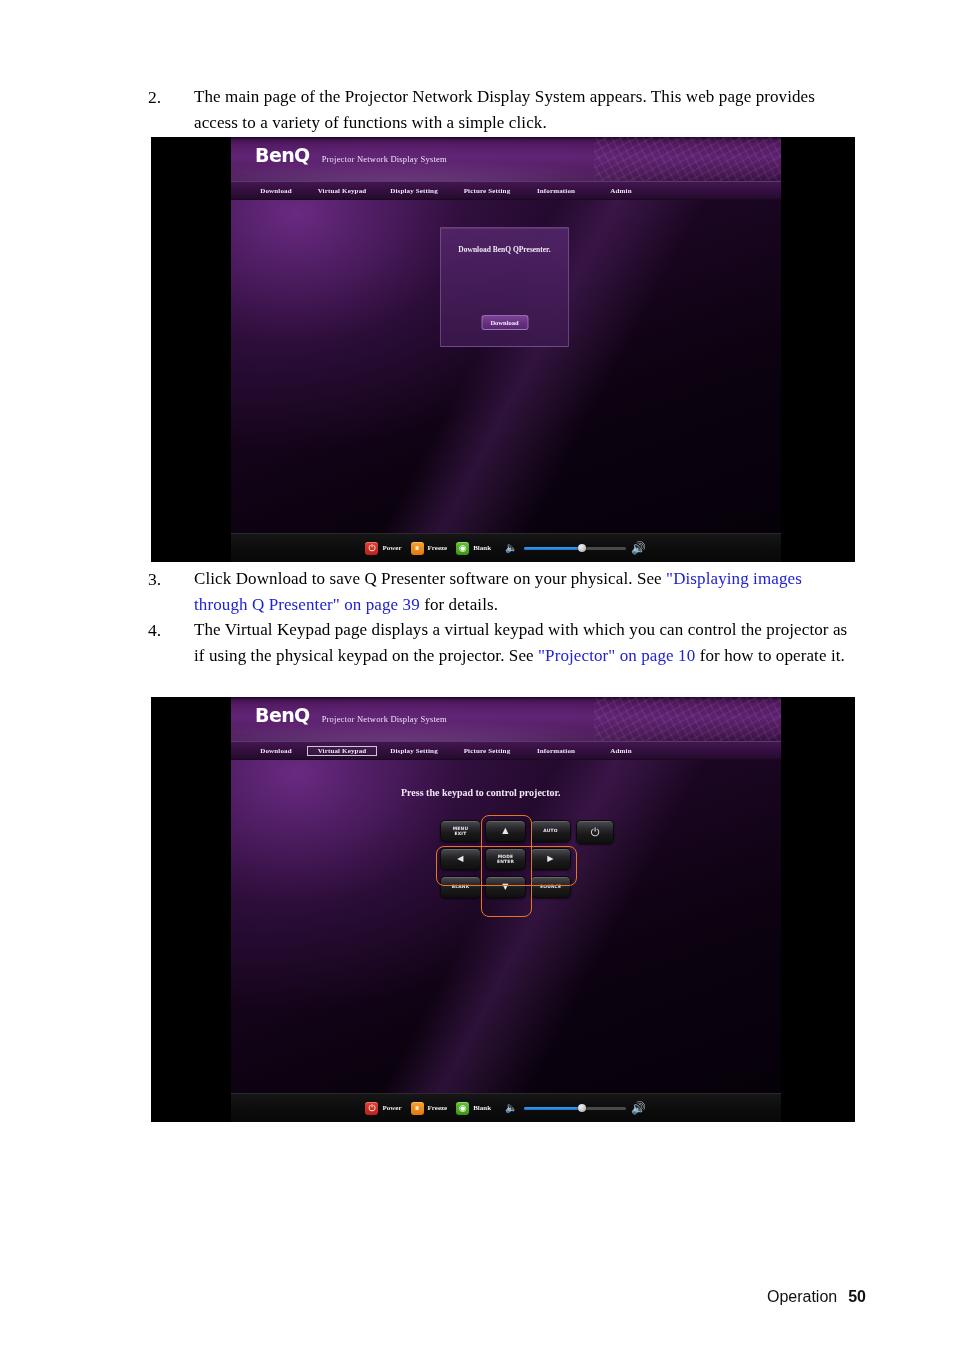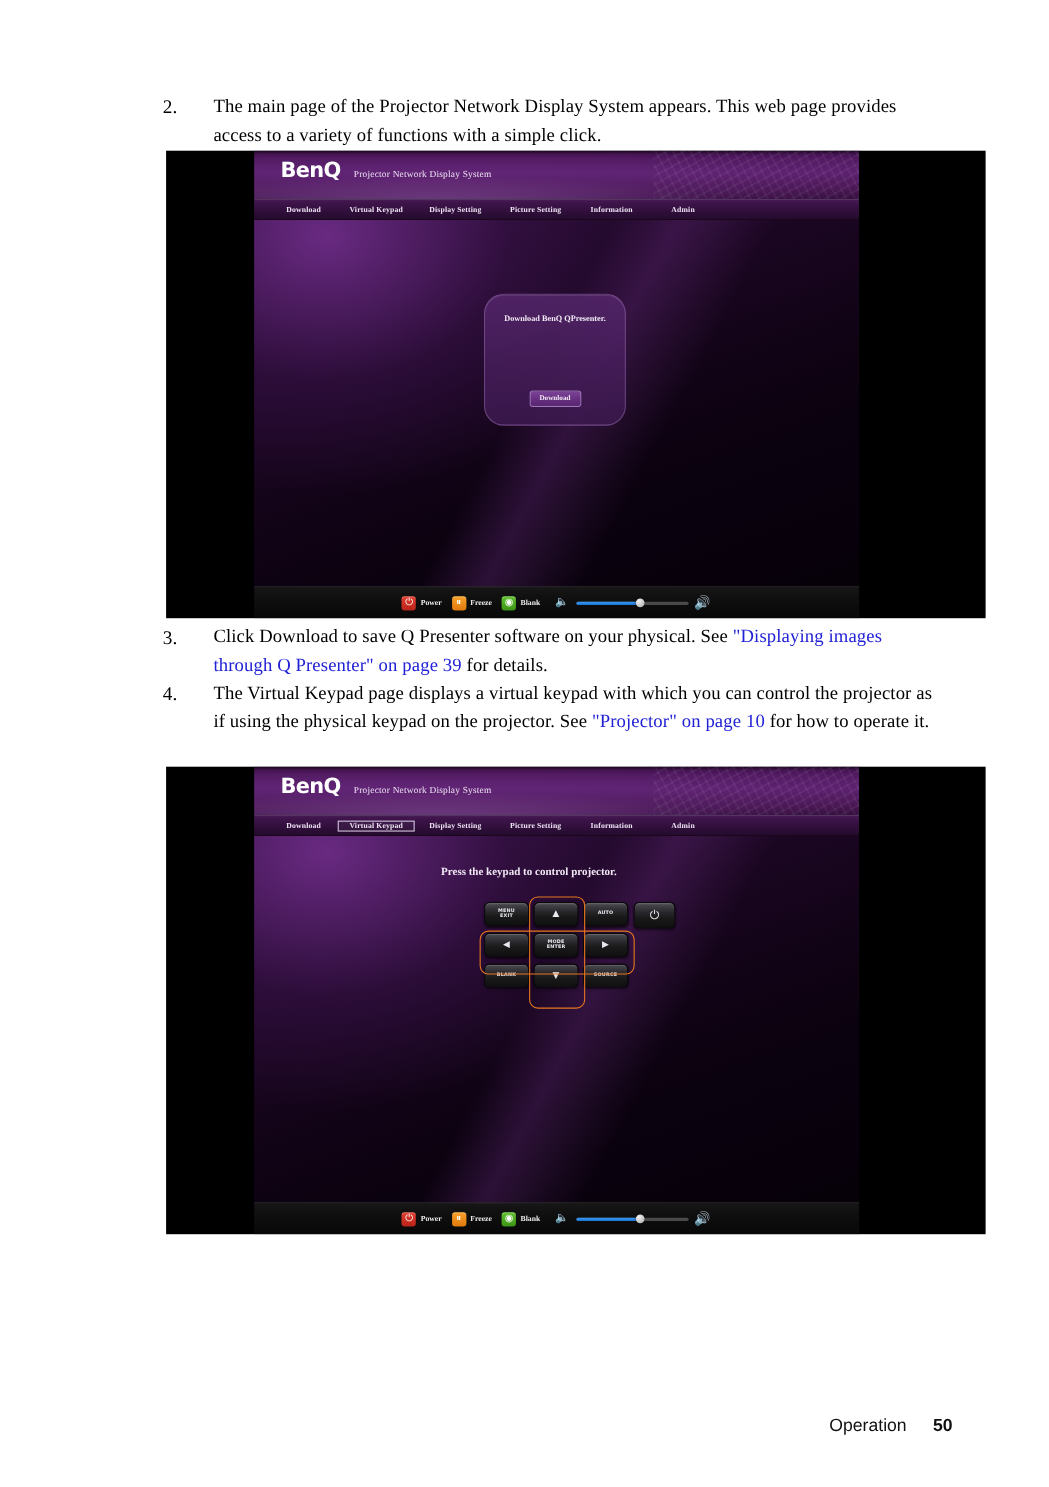--- a/index.html
+++ b/index.html
@@ -35,21 +35,20 @@
     line-height: 26px;
     letter-spacing: 0.1px;
   }
   .link { color: #2121d6; }
 
   
   .shot {
     position: absolute;
     background: #000000;
     overflow: hidden;
-    padding-left: 41px;
   }
   .shot-inner {
     position: absolute;
     top: 0;
     bottom: 0;
     overflow: hidden;
     background: #120015;
   }
 
   
@@ -152,24 +151,23 @@
     border-radius: 50%;
     background: radial-gradient(ellipse at 50% 0%, rgba(150,70,185,0.0) 58%, rgba(135,60,170,0.30) 66%, rgba(90,35,118,0.10) 74%, rgba(0,0,0,0) 82%);
     transform: rotate(-9deg);
     pointer-events: none;
   }
 
   
   .dl-panel {
     position: absolute;
     border: 1px solid rgba(170,130,195,0.40);
-    border-radius: 18px;
+    border-radius: 1px;
     background: linear-gradient(180deg, rgba(84,38,106,0.88) 0%, rgba(70,30,90,0.90) 50%, rgba(58,24,76,0.92) 100%);
     box-shadow: inset 0 1px 0 rgba(255,255,255,0.09);
-    margin-top: 40px;
   }
   .dl-title {
     position: absolute;
     top: 17px;
     left: 0; right: 0;
     text-align: center;
     font-size: 7.5px;
     font-weight: 700;
     color: #f2eaf6;
   }
@@ -300,21 +298,21 @@
     box-shadow: 0 0 2px rgba(0,0,0,0.8);
   }
 
   
   .footer {
     position: absolute;
     right: 88px;
     bottom: 46px;
     display: flex;
     align-items: baseline;
-    gap: 24px;
+    gap: 11px;
     font-family: "Liberation Sans", sans-serif;
   }
   .footer .f-sec { font-size: 16px; color: #111; }
   .footer .f-num { font-size: 16px; font-weight: 700; color: #111; }
 </style>
 </head>
 <body>
 
 <div class="page">
 

